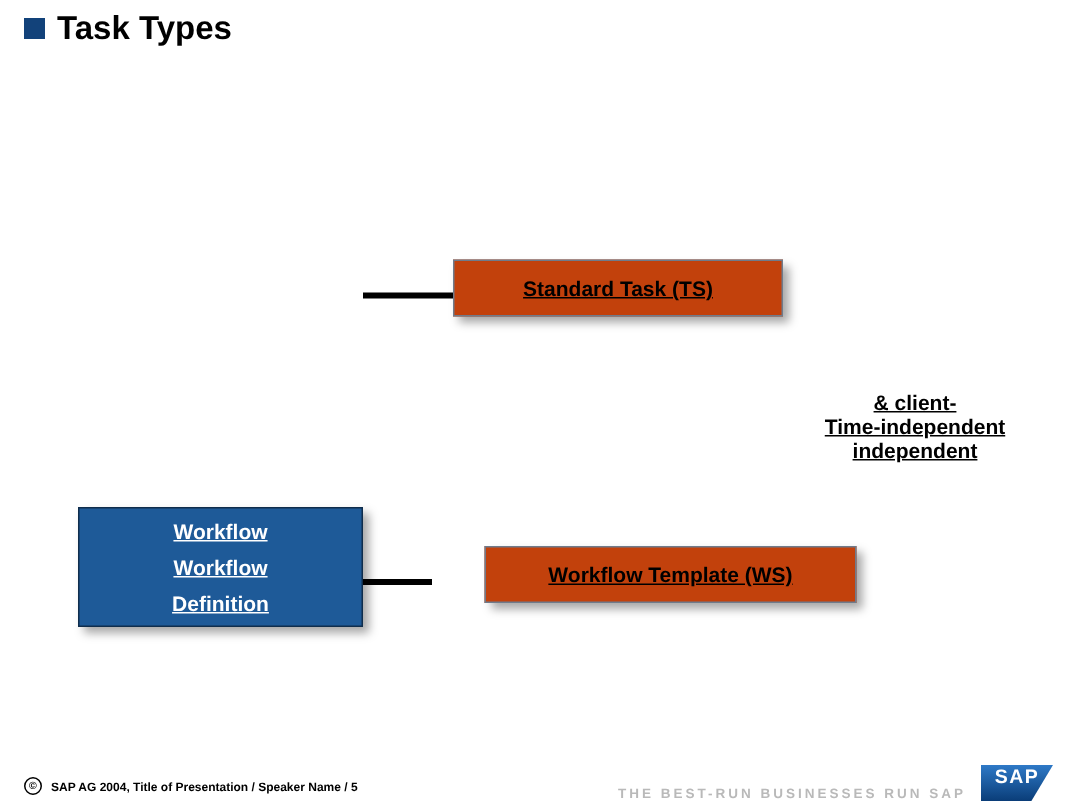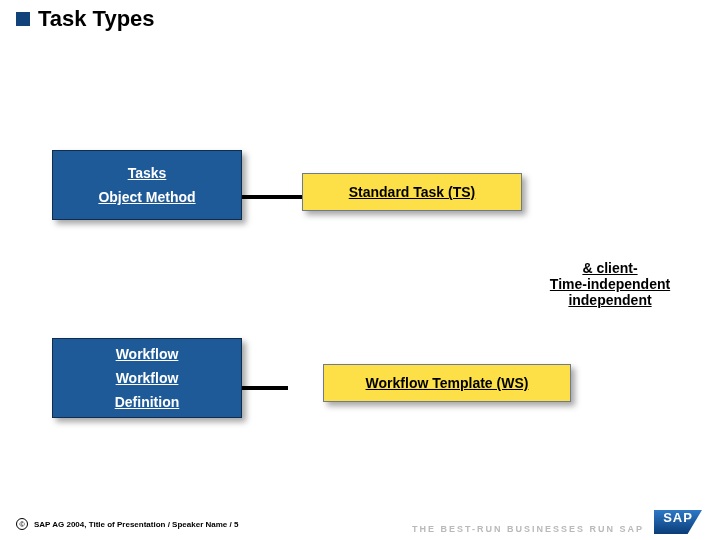--- a/index.html
+++ b/index.html
@@ -2,21 +2,21 @@
 <html><head>
 <meta charset="utf-8">
 <style>
   html,body{margin:0;padding:0;width:720px;height:540px;background:#fff;font-family:Arial,Helvetica,sans-serif;overflow:hidden;position:relative;}
   .slide{position:relative;width:720px;height:540px;}
   .title-bar{position:absolute;left:16px;top:6px;display:flex;align-items:center;gap:8px;}
   .bullet-sq{width:14px;height:14px;background:#12427a;}
   .title-text{font:700 22px Arial;color:#000;}
   .box{position:absolute;box-sizing:border-box;}
   .box-blue{background:#1e5a98;color:#fff;border:1px solid #0f2d4c;box-shadow:4px 4px 6px rgba(0,0,0,.35);}
-  .box-grey{background:#fde047;color:#000;border:1px solid #6f7b8b;box-shadow:4px 4px 6px rgba(0,0,0,.35);}
+  .box-grey{background:#c2410c;color:#000;border:1px solid #6f7b8b;box-shadow:4px 4px 6px rgba(0,0,0,.35);}
   .box .lbl{display:block;text-align:center;text-decoration:underline;font:700 14px Arial;}
   .box-blue .lbl{padding:4px 8px;}
   .box-grey .lbl{padding:0 8px;}
   .connector{position:absolute;height:4px;background:#000;}
   .note{position:absolute;text-align:center;font:700 14px Arial;color:#000;text-decoration:underline;}
   .footer{position:absolute;left:16px;bottom:10px;font:700 8px Arial;color:#000;display:flex;align-items:center;gap:6px;}
   .copy{width:10px;height:10px;border:1.5px solid #000;border-radius:50%;display:inline-flex;align-items:center;justify-content:center;font:700 7px Arial;}
   .sap-logo{position:absolute;right:18px;bottom:6px;display:flex;align-items:flex-end;gap:10px;margin-top:39px;}
   .sap-tag{font:700 9px Arial;letter-spacing:2px;color:#b9b9b9;}
   .sap-mark{width:48px;height:24px;background:linear-gradient(to bottom,#2e79c7,#0a3d78);clip-path:polygon(0 0,100% 0,70% 100%,0 100%);display:flex;align-items:flex-start;justify-content:center;color:#fff;font:900 13px Arial;letter-spacing:1px;}
@@ -25,26 +25,20 @@
 </style>
 </head>
 <body>
 <div class="slide">
 
 <div class="title-bar">
   <div class="bullet-sq"></div>
   <div class="title-text">Task Types</div>
 </div>
 
-<div class="box box-blue" style="left:52px;top:150px;width:190px;height:70px;">
-  <div class="two-line">
-    <span class="lbl">Tasks</span>
-    <span class="lbl">Object Method</span>
-  </div>
-</div>
 
 <div class="connector" style="left:242px;top:195px;width:60px;"></div>
 
 <div class="box box-grey" style="left:302px;top:173px;width:220px;height:38px;display:flex;align-items:center;justify-content:center;">
   <span class="lbl">Standard Task (TS)</span>
 </div>
 
 <div class="note" style="left:520px;top:260px;width:180px;">
   <div>&amp; client-</div>
   <div>Time-independent</div>

